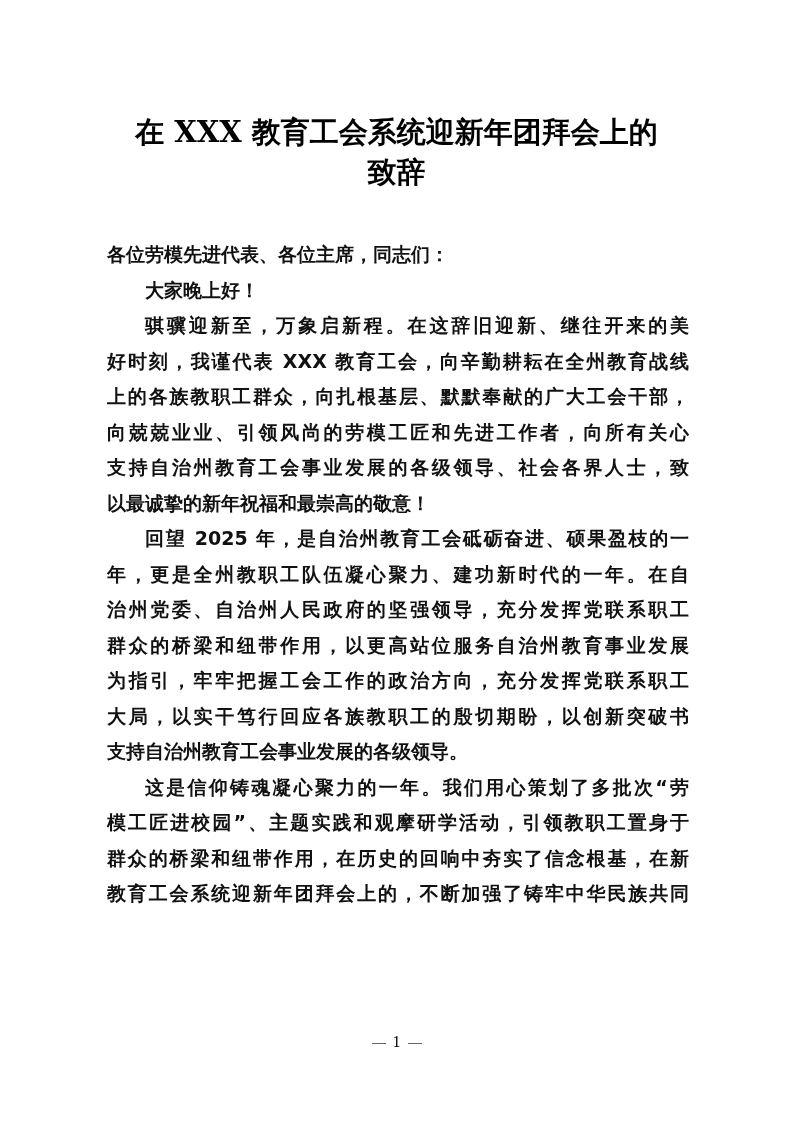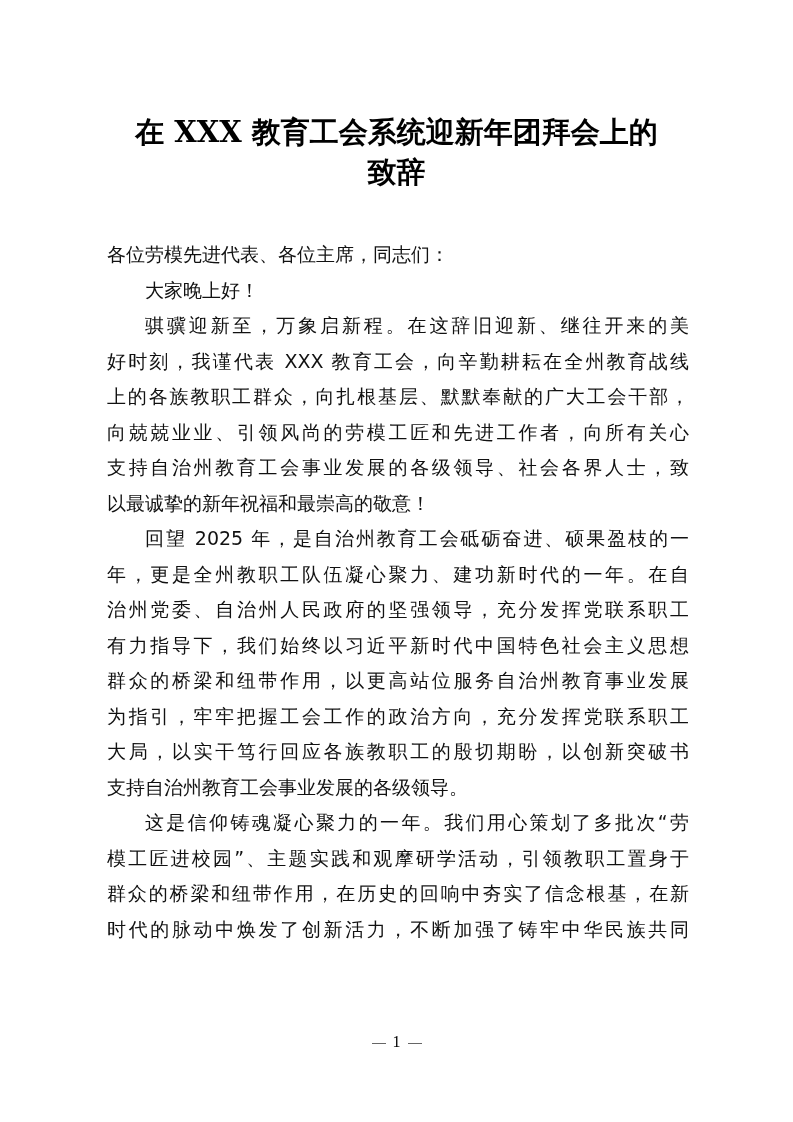--- a/index.html
+++ b/index.html
@@ -45,21 +45,21 @@
     }
     .ln {
       display: block;
       height: 35.5px;
       line-height: 35.5px;
       font-size: 19px;
       white-space: nowrap;
       text-align: justify;
       text-align-last: justify;
       font-family: "DejaVu Sans", "Liberation Sans", sans-serif;
-      font-weight: normal;
+      font-weight: bold;
       color: #111;
       letter-spacing: 0px;
       overflow: hidden;
     }
     .ln.indent { padding-left: 38px; }
     .ln.last { text-align-last: left; }
     .footer {
       position: absolute;
       top: 1033px;
       left: 0;
@@ -95,29 +95,28 @@
     <span class="ln indent">骐骥迎新至，万象启新程。在这辞旧迎新、继往开来的美</span>
     <span class="ln">好时刻，我谨代表 XXX 教育工会，向辛勤耕耘在全州教育战线</span>
     <span class="ln">上的各族教职工群众，向扎根基层、默默奉献的广大工会干部，</span>
     <span class="ln">向兢兢业业、引领风尚的劳模工匠和先进工作者，向所有关心</span>
     <span class="ln">支持自治州教育工会事业发展的各级领导、社会各界人士，致</span>
     <span class="ln last">以最诚挚的新年祝福和最崇高的敬意！</span>
 
     <span class="ln indent">回望 2025 年，是自治州教育工会砥砺奋进、硕果盈枝的一</span>
     <span class="ln">年，更是全州教职工队伍凝心聚力、建功新时代的一年。在自</span>
     <span class="ln">治州党委、自治州人民政府的坚强领导，充分发挥党联系职工</span>
-    <span class="ln">有力指导下，我们始终以习近平新时代中国特色社会主义思想</span>
     <span class="ln">群众的桥梁和纽带作用，以更高站位服务自治州教育事业发展</span>
     <span class="ln">为指引，牢牢把握工会工作的政治方向，充分发挥党联系职工</span>
     <span class="ln">大局，以实干笃行回应各族教职工的殷切期盼，以创新突破书</span>
     <span class="ln last">支持自治州教育工会事业发展的各级领导。</span>
 
     <span class="ln indent">这是信仰铸魂凝心聚力的一年。我们用心策划了多批次“劳</span>
     <span class="ln">模工匠进校园”、主题实践和观摩研学活动，引领教职工置身于</span>
     <span class="ln">群众的桥梁和纽带作用，在历史的回响中夯实了信念根基，在新</span>
-    <span class="ln">时代的脉动中焕发了创新活力，不断加强了铸牢中华民族共同</span>
+    <span class="ln">教育工会系统迎新年团拜会上的，不断加强了铸牢中华民族共同</span>
   </div>
 
   <div class="footer">
     <span class="dash"></span><span>1</span><span class="dash"></span>
   </div>
 
 </div>
 
 </body></html>

